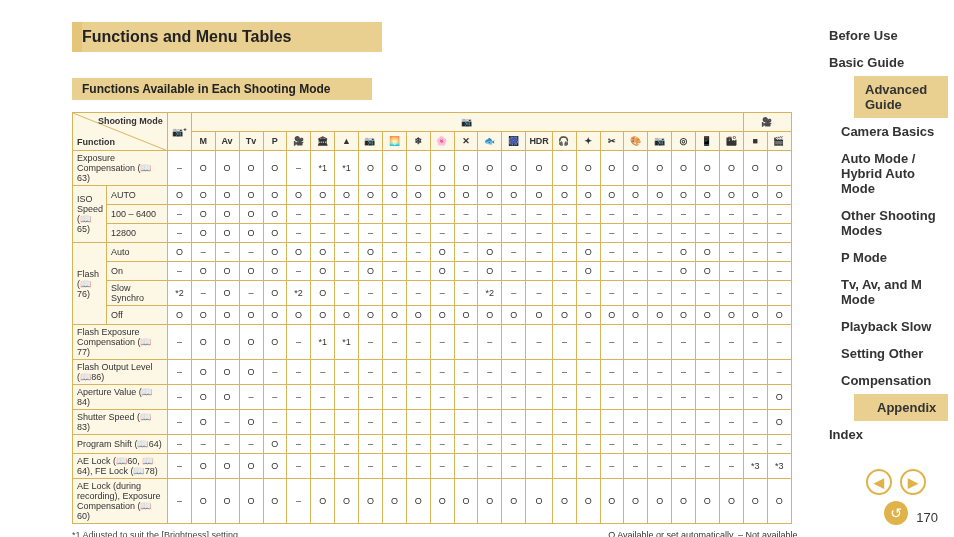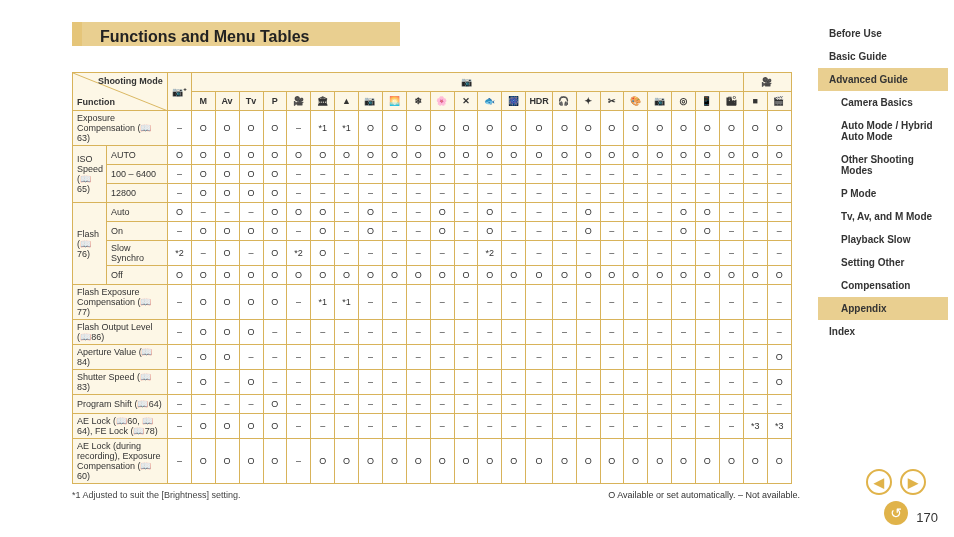--- a/index.html
+++ b/index.html
@@ -26,23 +26,22 @@
   }
   .main {
     position: absolute;
     left: 72px;
     top: 22px;
     width: 728px;
   }
   .title-bar {
     background: var(--cream);
     border-left: 10px solid #e5c579;
-    height: 24px;
+    height: 30px;
     line-height: 30px;
-    padding-left: 18px;
     font-size: 16px;
     font-weight: bold;
     color: #222;
     margin-bottom: 26px;
     width: 300px;
     box-sizing: content-box;
   }
   .section-bar {
     background: var(--cream);
     height: 22px;
@@ -89,29 +88,29 @@
   .footnotes { margin-top:6px; font-size:9px; color:#444; }
   .footnotes div { margin-top:2px; }
   .legend { float:right; font-size:9px; margin-top:6px; }
 
   
   .sidebar {
     position: absolute;
     right: 6px;
     top: 22px;
     width: 130px;
-    font-size: 10px;
+    font-size: 13px;
   }
   .sidebar .item {
     padding: 6px 8px;
     background: #fff;
     border-left: 3px solid transparent;
   }
   .sidebar .item.top { font-weight:bold; }
-  .sidebar .item.highlight { background: var(--cream); font-weight:bold; }
+  .sidebar .item.highlight { background: var(--cream); font-weight:bold;margin-left:36px; }
   .sidebar .sub { padding-left: 20px; font-weight:bold; }
   .sidebar .item.sub.highlight { background: var(--cream); }
 
   
   .bottom-nav { position:absolute; right:28px; bottom:42px; display:flex; gap:8px; }
   .nav-btn {
     width:22px; height:22px; border-radius:50%;
     border:2px solid #e0b34a; display:flex; align-items:center; justify-content:center;
     color:#e0b34a; font-size:13px; font-weight:bold; cursor:pointer;
   }
@@ -122,20 +121,21 @@
     color:#fff; font-size:14px; cursor:pointer;
   }
   .page-num { position:absolute; right:16px; bottom:12px; font-size:13px; }
 </style>
 </head>
 <body>
 
 <div class="page">
   <div class="main">
     <div class="title-bar">Functions and Menu Tables</div>
+    <div class="section-bar">Functions Available in Each Shooting Mode</div>
 
     <table class="fn-table">
       <thead>
         <tr>
           <th class="diag-cell" rowspan="2" colspan="2">
             <svg viewBox="0 0 100 40" preserveAspectRatio="none">
                 <line x1="0" y1="0" x2="100" y2="40" stroke="#d8b35a" stroke-width="1"></line>
               </svg>
             <span class="diag-br">Shooting Mode</span>
             <span class="diag-tl">Function</span>

